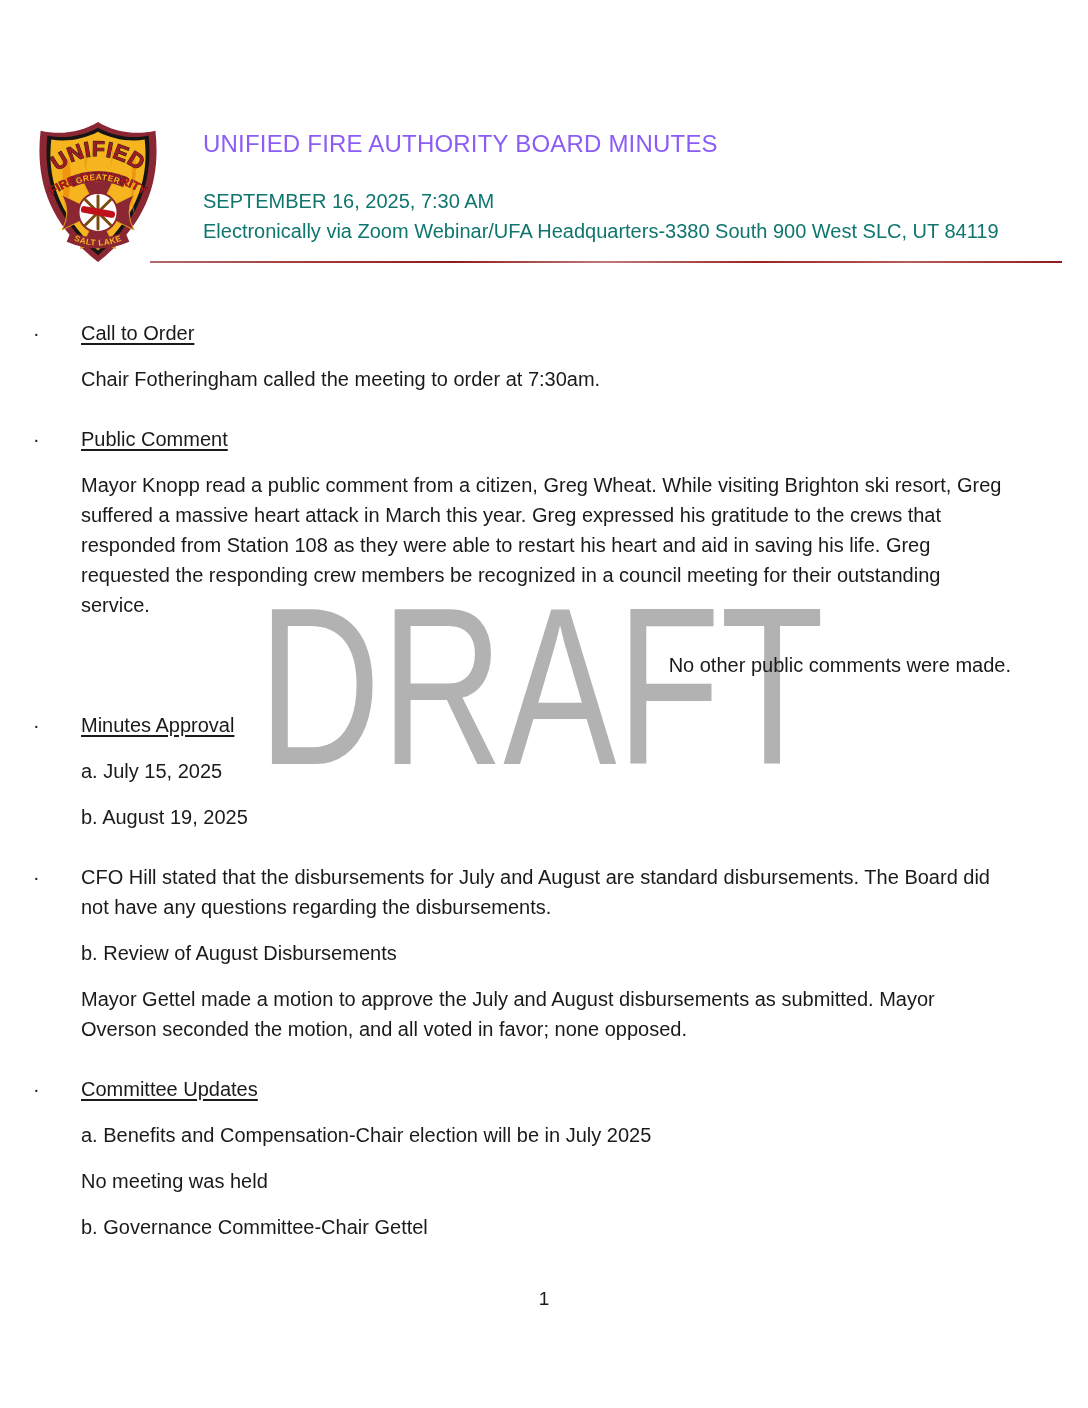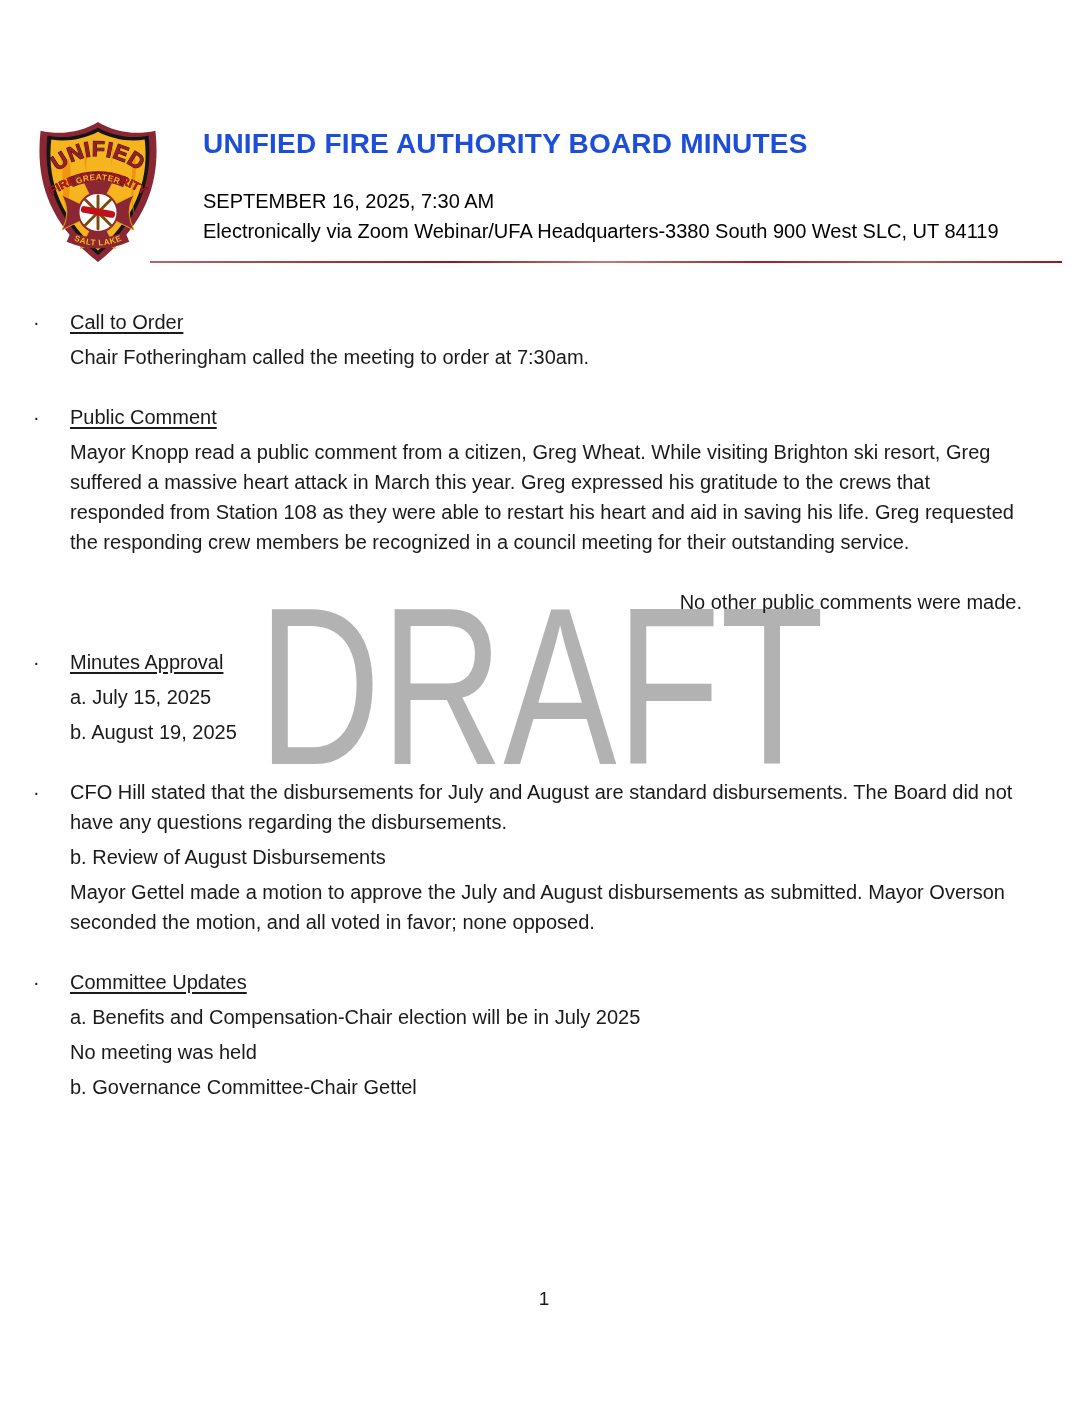--- a/index.html
+++ b/index.html
@@ -15,33 +15,33 @@
 
   
   .logo {
     position: absolute;
     left: 32px; top: 120px;
     width: 132px; height: 144px;
   }
   .doc-title {
     position: absolute;
     left: 203px; top: 129px;
-    font-size: 28px;
-    font-weight: bold;
+    font-size: 24px;
+    font-weight: normal;
     letter-spacing: 0.2px;
-    color: #1d4ed8;
+    color: #8b5cf6;
     line-height: 30px;
     white-space: nowrap;
   }
   .meta {
     position: absolute;
     left: 203px; top: 186px;
     font-size: 20px;
     line-height: 30px;
-    color: #000000;
+    color: #0f766e;
     white-space: nowrap;
   }
   .rule {
     position: absolute;
     left: 150px; top: 261px;
     width: 912px; height: 2px;
     background: linear-gradient(90deg,#b06a6f,#a43c3c,#8f1c1c,#c07a7a,#9b2424,#b85c5c,#8f1a1a);
   }
 
   
@@ -78,21 +78,21 @@
     font-size: 20px;
     line-height: 30px;
     font-weight: normal;
     margin: 0;
   }
   .heading span {
     text-decoration: underline;
     text-underline-offset: 3px;
   }
   .section p {
-    margin: 5px;
+    margin: 16px;
     font-size: 20px;
     line-height: 30px;
   }
   .gap-before { margin-top: 30px !important; text-align: right; }
 
   
   .page-number {
     position: absolute;
     left: 0; top: 1284px;
     width: 100%;

